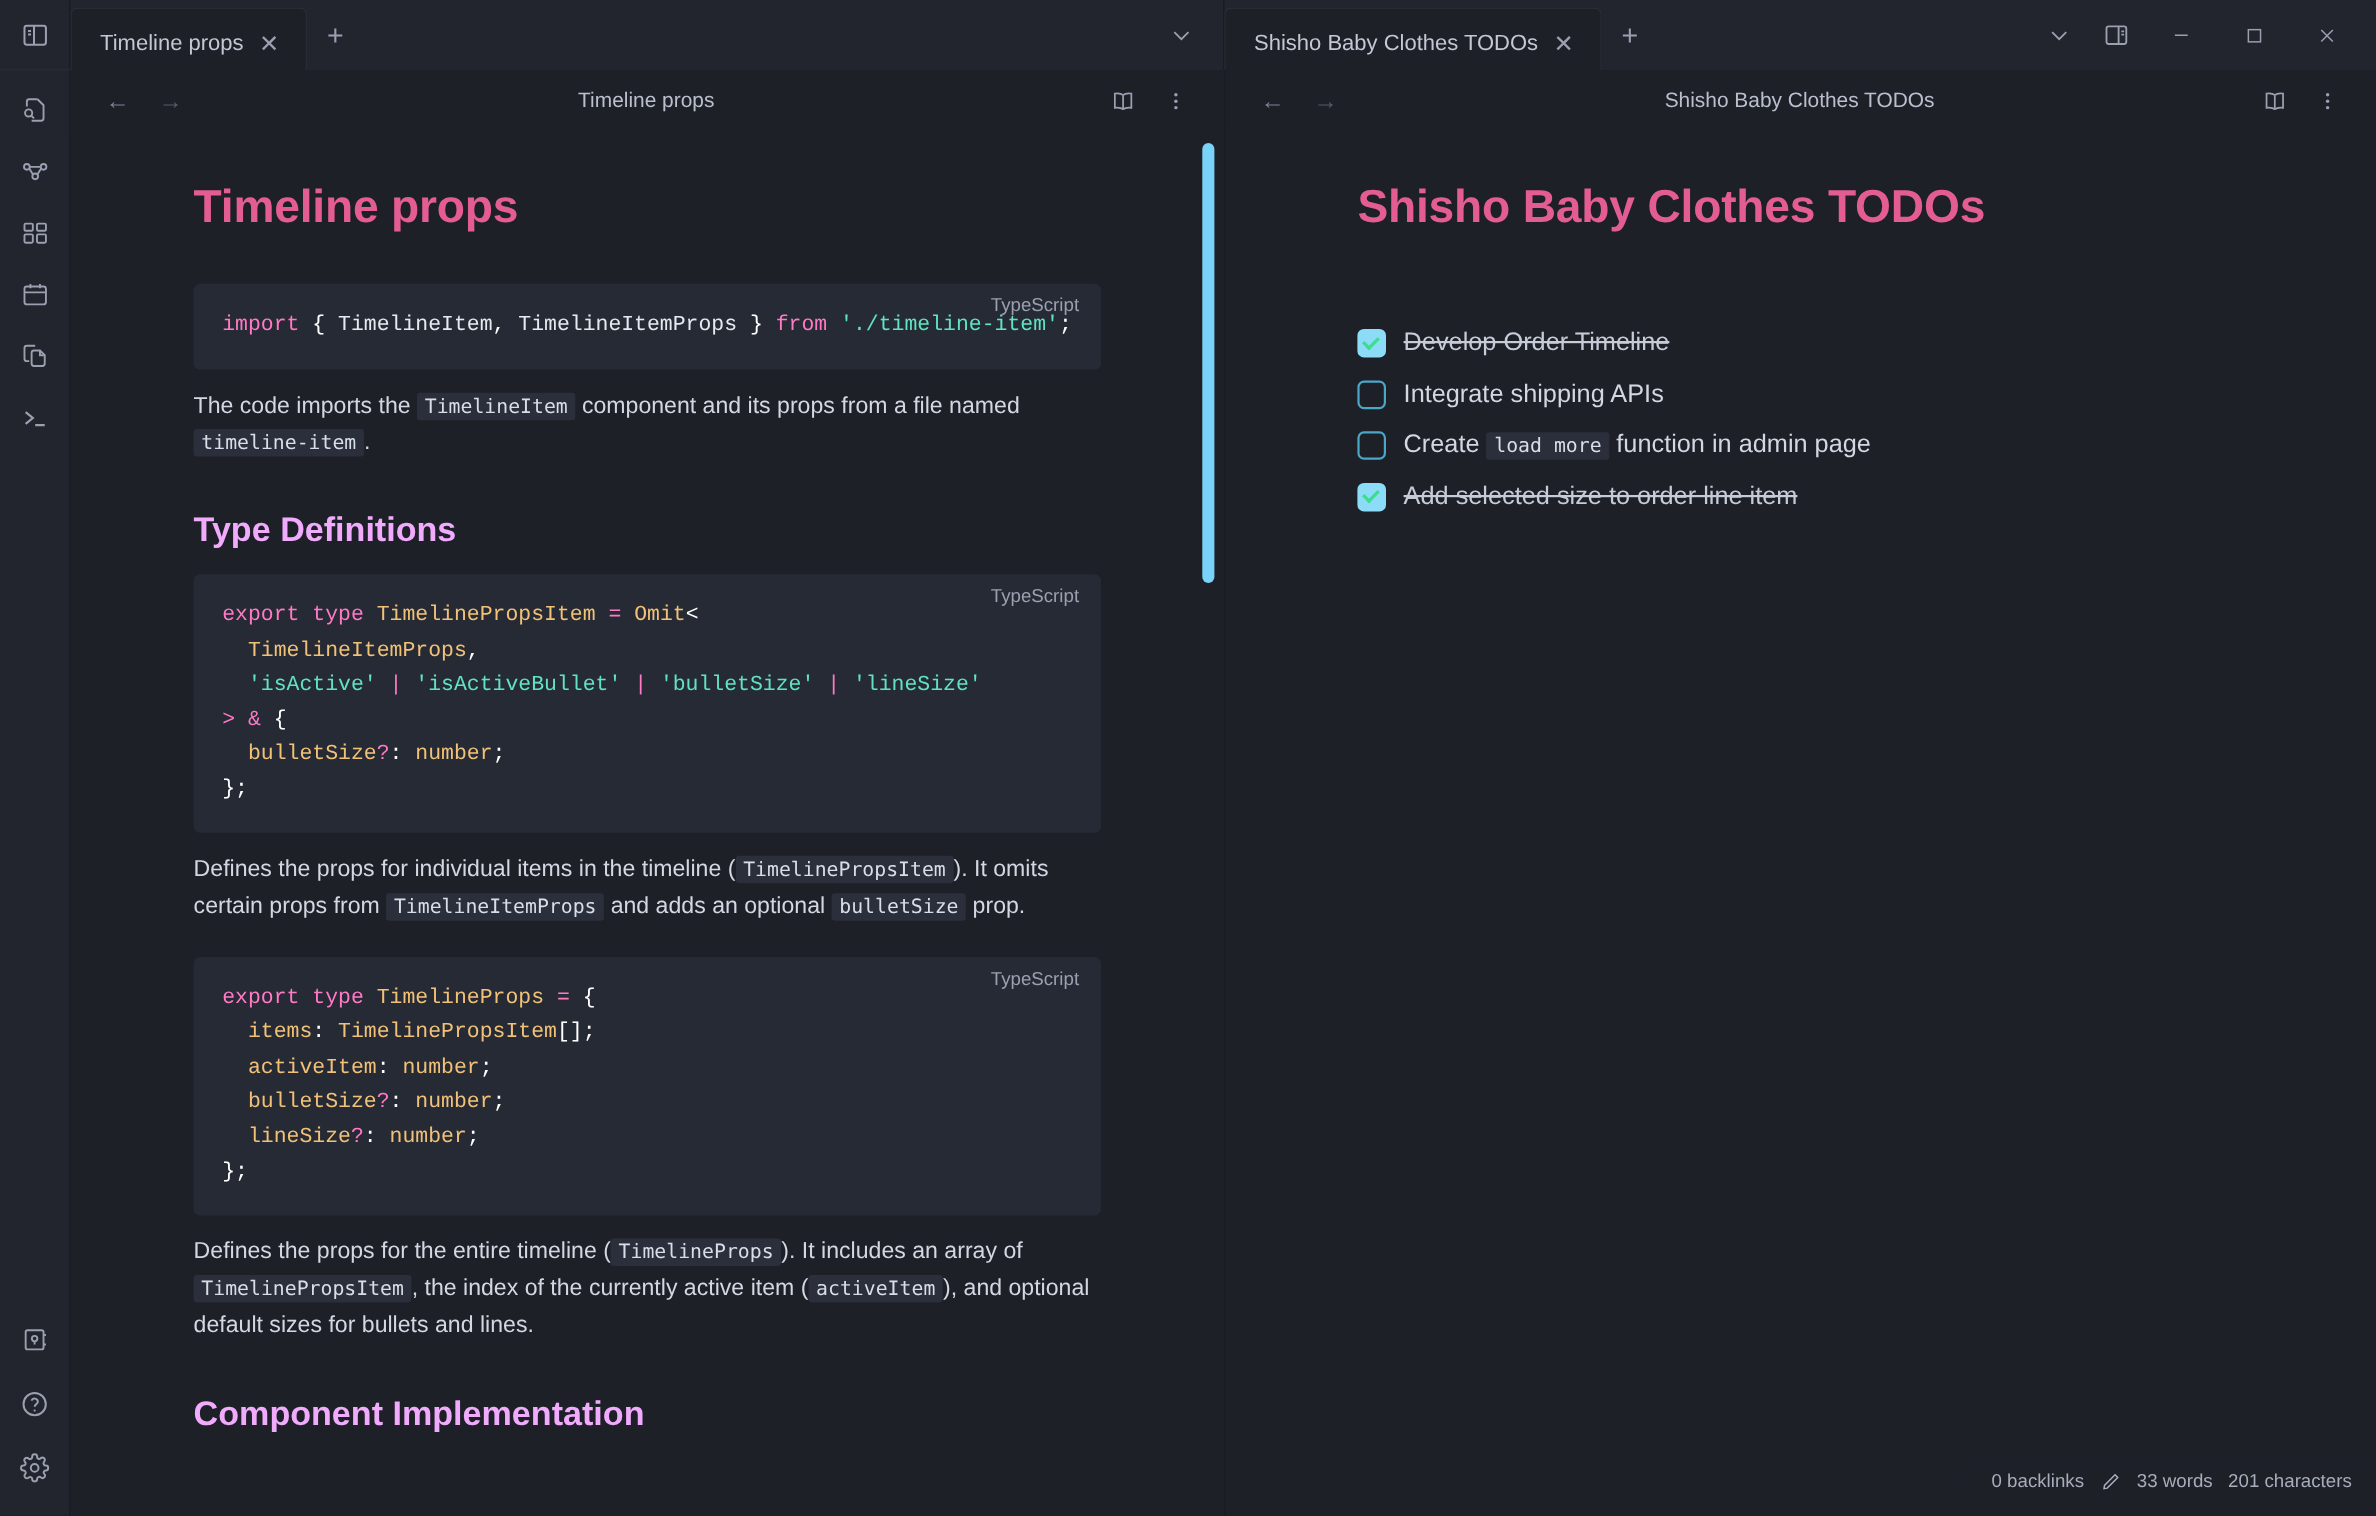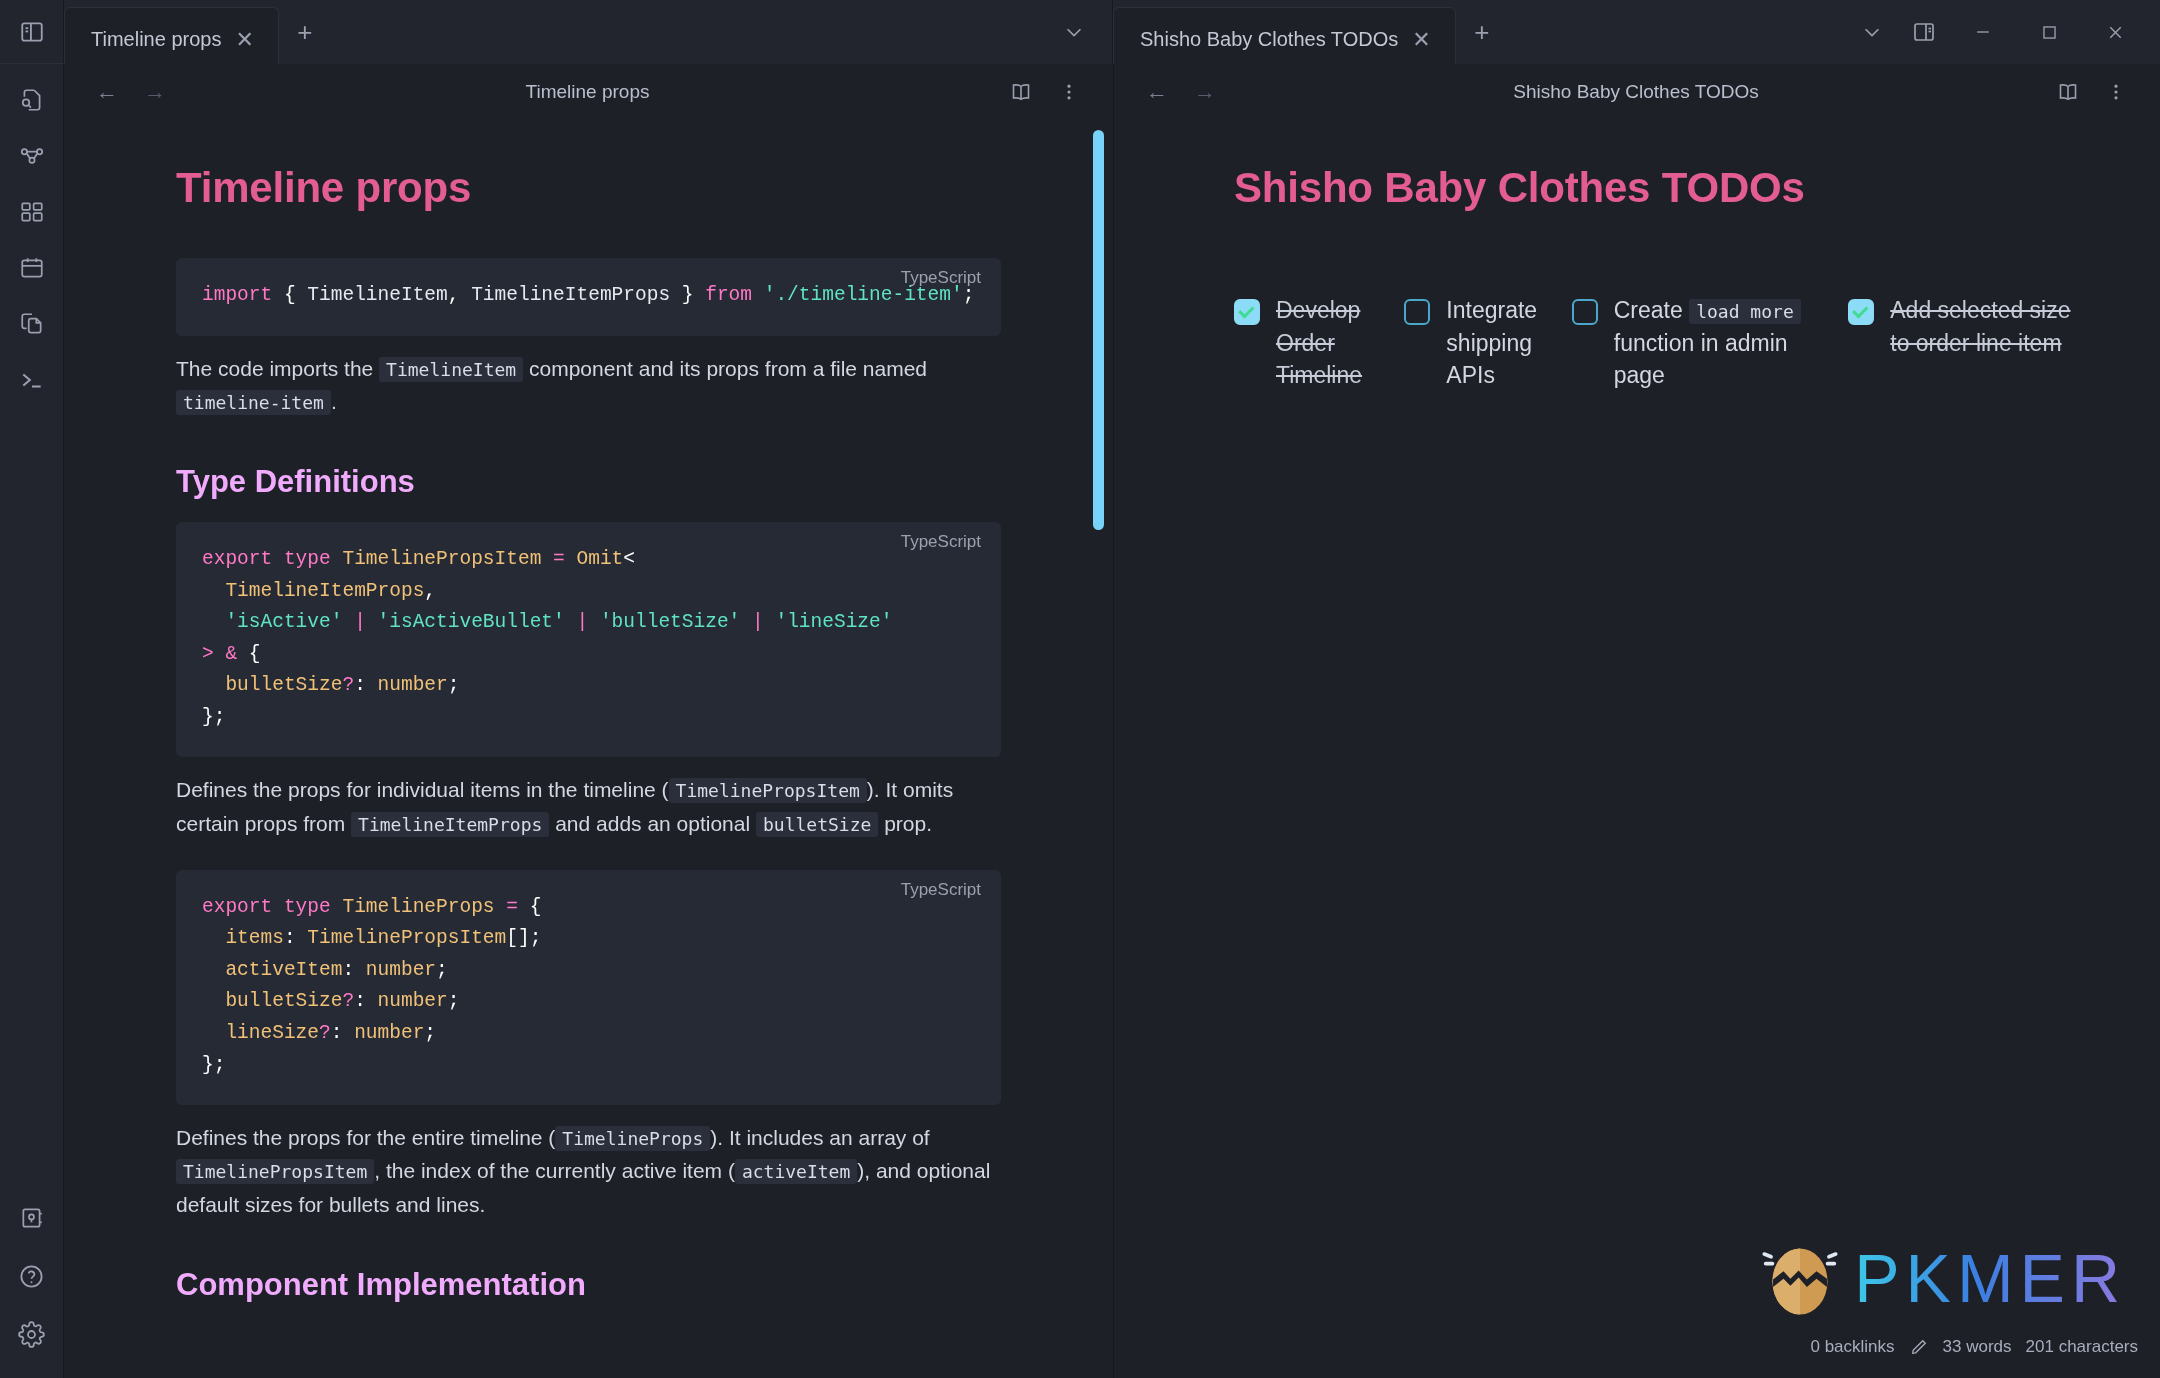--- a/index.html
+++ b/index.html
@@ -134,21 +134,21 @@
     font-family: Liberation Mono, monospace; font-size: 19.5px; line-height: 1.62;
     color: #e6e9f0; white-space: pre; overflow: hidden;
   }
   .k  { color: #ff79c6; }   
   .ty { color: #f1c178; }   
   .st { color: #5fe3c0; }   
   .pn { color: #ffffff; }   
   .op { color: #ff79c6; }
 
   
-  .todo-list { margin-top: 78px; display: flex; flex-direction: row; gap: 6px; }
+  .todo-list { margin-top: 78px; display: flex; flex-direction: column; gap: 6px; }
   .todo-item { display: flex; align-items: flex-start; gap: 16px; padding: 4px 0; }
   .cb {
     width: 26px; height: 26px; min-width: 26px; margin-top: 5px;
     border: 2px solid #4aa7c9; border-radius: 6px; background: transparent;
     display: flex; align-items: center; justify-content: center; cursor: pointer;
   }
   .cb.checked { background: #8ddcf7; border-color: #8ddcf7; }
   .cb.checked::after {
     content: ""; width: 11px; height: 6px;
     border-left: 3px solid #3ddc91; border-bottom: 3px solid #3ddc91;
@@ -452,36 +452,20 @@
                 <div class="todo-item done">
                   <span class="cb checked"></span>
                   <span class="todo-text">Add selected size to order line item</span>
                 </div>
 
 
               </div>
             </div>
           </div>
 
-          <div class="pkmer">
-            <span>
-              <svg width="88" height="88" viewBox="0 0 64 64">
-                <ellipse cx="32" cy="36" rx="20" ry="24" fill="#cf9a52"></ellipse>
-                <path d="M32 12 a20 24 0 0 0 0 48 z" fill="#dcae6b"></path>
-                <path d="M12.4 40 L20 34 L25 39 L31 33 L37 40 L44 34 L51.6 40 L51.6 34 L44 28.5 L37 34.5 L31 28 L25 34 L20 28.5 L12.4 34.5 Z" fill="#1e2028"></path>
-                <g stroke="#dfe8f2" stroke-width="2.6" stroke-linecap="round">
-                  <line x1="6" y1="16" x2="11" y2="18"></line>
-                    <line x1="7" y1="23" x2="12" y2="23"></line>
-                  <line x1="58" y1="16" x2="53" y2="18"></line>
-                    <line x1="57" y1="23" x2="52" y2="23"></line>
-                </g>
-              </svg>
-            </span>
-            <span class="pkmer-text">PKMER</span>
-          </div>
 
           <div class="statusbar">
             <span class="sb-item">0 backlinks</span>
             <span class="sb-icon">
               <svg width="20" height="20" viewBox="0 0 24 24" fill="none" stroke="currentColor" stroke-width="1.6">
                 <path d="M16.5 4.5 L19.5 7.5 L8 19 L4.5 19.5 L5 16 Z"></path>
               </svg>
             </span>
             <span class="sb-item">33 words</span>
             <span class="sb-item">201 characters</span>

